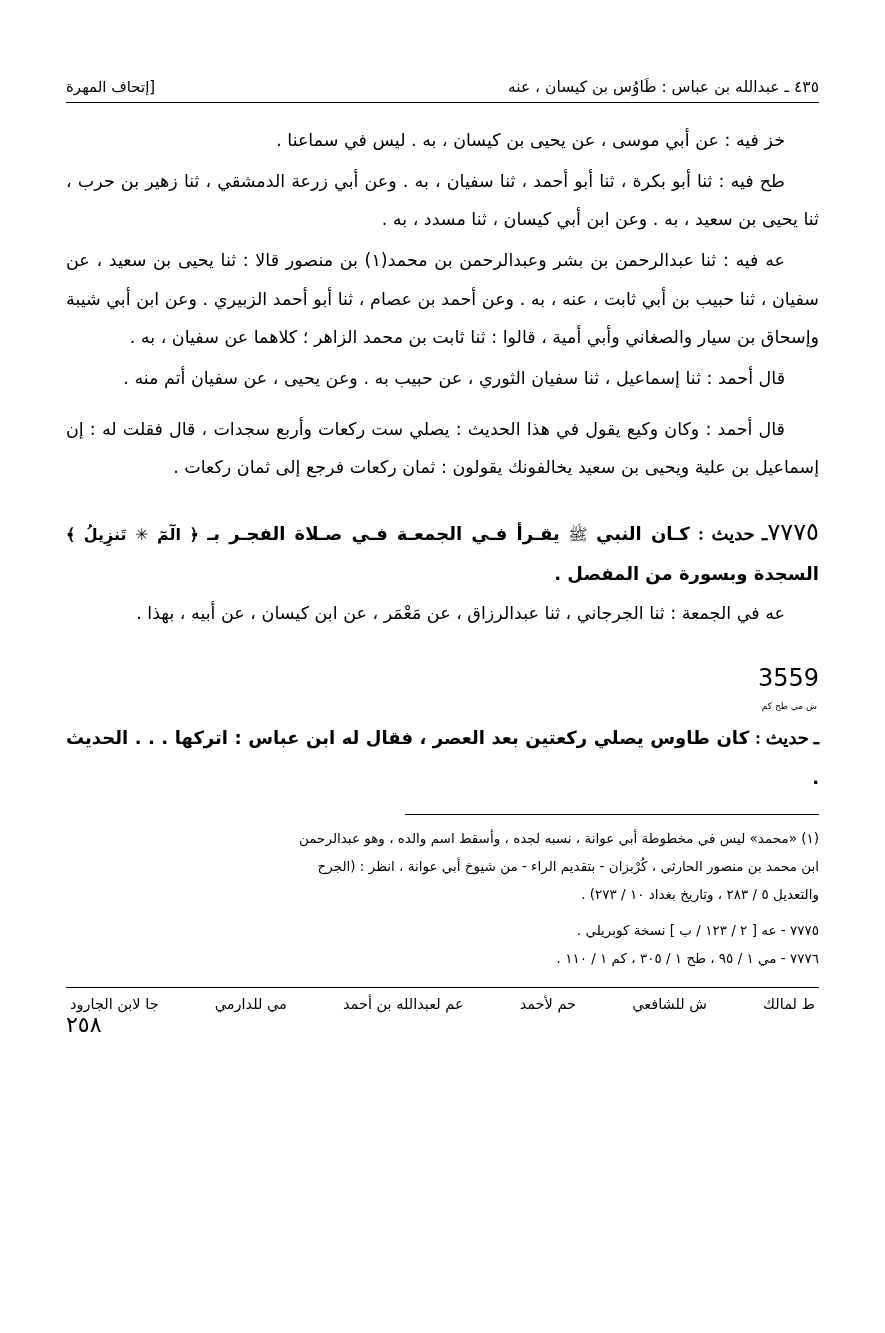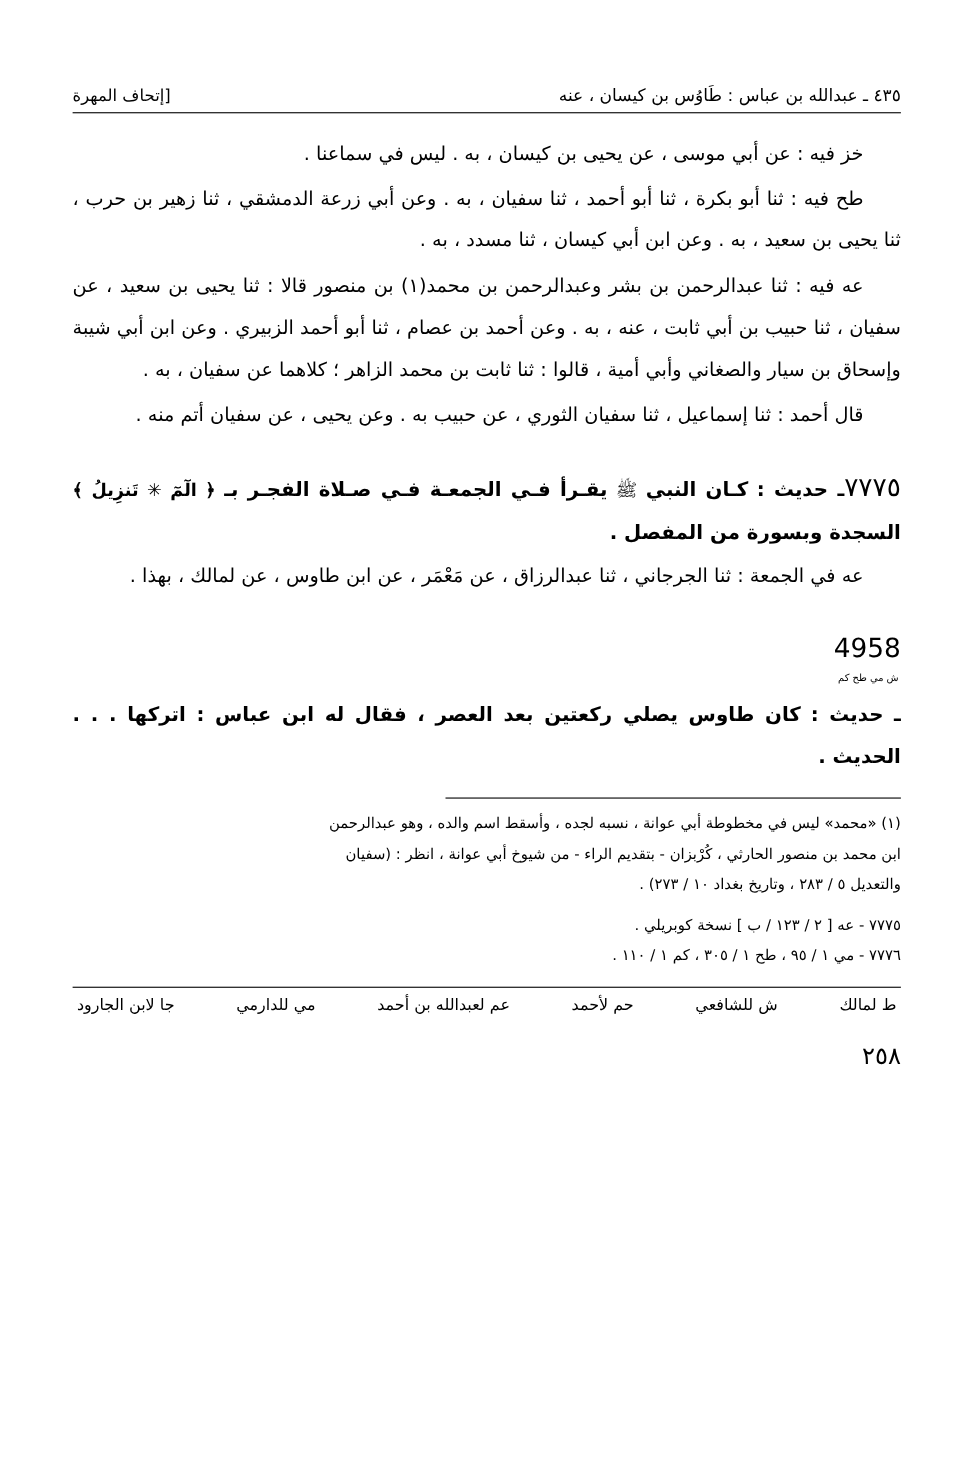--- a/index.html
+++ b/index.html
@@ -67,20 +67,21 @@
     text-align: justify;
   }
   .hadith-num {
     font-size: 24px;
     font-weight: normal;
     letter-spacing: 1px;
   }
   .hadith-label {
     font-weight: bold;
     font-size: 18px;
+    font-family: Liberation Serif, serif;
   }
   .hadith-body {
     font-weight: bold;
     font-size: 18px;
   }
   .ayah {
     font-size: 16px;
     font-weight: bold;
   }
   .tiny-note {
@@ -123,24 +124,23 @@
     display: flex;
     flex-direction: row;
     justify-content: space-between;
     font-size: 14.5px;
     padding: 0 4px;
   }
   .symbols .sym {
     white-space: nowrap;
   }
   .page-number {
-    text-align: right;
+    text-align: left;
     font-size: 22px;
     letter-spacing: 2px;
-    margin-top: 26px;
   }
 </style>
 </head>
 <body>
 
 <div class="page">
 
   <div class="header">
     <div class="hdr-right">٤٣٥ ـ عبدالله بن عباس : طَاوُس بن كيسان ، عنه</div>
     <div class="hdr-left">[إتحاف المهرة</div>
@@ -151,44 +151,45 @@
   <div class="body-text">
 
     <p class="para indent">خز فيه : عن أبي موسى ، عن يحيى بن كيسان ، به . ليس في سماعنا .</p>
 
     <p class="para indent">طح فيه : ثنا أبو بكرة ، ثنا أبو أحمد ، ثنا سفيان ، به . وعن أبي زرعة الدمشقي ، ثنا زهير بن حرب ، ثنا يحيى بن سعيد ، به . وعن ابن أبي كيسان ، ثنا مسدد ، به .</p>
 
     <p class="para indent">عه فيه : ثنا عبدالرحمن بن بشر وعبدالرحمن بن محمد(١) بن منصور قالا : ثنا يحيى بن سعيد ، عن سفيان ، ثنا حبيب بن أبي ثابت ، عنه ، به . وعن أحمد بن عصام ، ثنا أبو أحمد الزبيري . وعن ابن أبي شيبة وإسحاق بن سيار والصغاني وأبي أمية ، قالوا : ثنا ثابت بن محمد الزاهر ؛ كلاهما عن سفيان ، به .</p>
 
     <p class="para indent">قال أحمد : ثنا إسماعيل ، ثنا سفيان الثوري ، عن حبيب به . وعن يحيى ، عن سفيان أتم منه .</p>
 
+    <p class="para indent gap">قال أحمد : وكان وكيع يقول في هذا الحديث : يصلي ست ركعات وأربع سجدات ، قال فقلت له : إن إسماعيل بن علية ويحيى بن سعيد يخالفونك يقولون : ثمان ركعات فرجع إلى ثمان ركعات .</p>
 
     <p class="hadith-para">
       <span class="hadith-num">٧٧٧٥</span><span class="hadith-label">ـ حديث :</span>
       <span class="hadith-body">كـان النبي</span>
       <span class="sallam">ﷺ</span>
       <span class="hadith-body">يقـرأ فـي الجمعـة فـي صـلاة الفجـر بـ</span>
       <span class="ayah">﴿ الٓمٓ ✳ تَنزِيلُ ﴾</span>
       <span class="hadith-body">السجدة وبسورة من المفصل .</span>
     </p>
 
-    <p class="para indent">عه في الجمعة : ثنا الجرجاني ، ثنا عبدالرزاق ، عن مَعْمَر ، عن ابن طاوس ، عن لمالك ، بهذا .</p>
+    <p class="para indent">عه في الجمعة : ثنا الجرجاني ، ثنا عبدالرزاق ، عن مَعْمَر ، عن ابن كيسان ، عن أبيه ، بهذا .</p>
 
     <p class="hadith-para">
-      <span class="hadith-num"><span>4958</span><span class="tiny-note">ش مي طح كم</span></span><span class="hadith-label">ـ حديث :</span>
+      <span class="hadith-num"><span>3559</span><span class="tiny-note">ش مي طح كم</span></span><span class="hadith-label">ـ حديث :</span>
       <span class="hadith-body">كان طاوس يصلي ركعتين بعد العصر ، فقال له ابن عباس : اتركها . . . الحديث .</span>
     </p>
 
   </div>
 
   <div class="footnote-wrap">
     <hr class="fn-rule">
     <div class="footnotes">
       <p class="fn-line">(١) «محمد» ليس في مخطوطة أبي عوانة ، نسبه لجده ، وأسقط اسم والده ، وهو عبدالرحمن</p>
-      <p class="fn-line">ابن محمد بن منصور الحارثي ، كُرْبزان - بتقديم الراء - من شيوخ أبي عوانة ، انظر : (سفيان</p>
+      <p class="fn-line">ابن محمد بن منصور الحارثي ، كُرْبزان - بتقديم الراء - من شيوخ أبي عوانة ، انظر : (الجرح</p>
       <p class="fn-line">والتعديل ٥ / ٢٨٣ ، وتاريخ بغداد ١٠ / ٢٧٣) .</p>
       <p class="fn-line sep">٧٧٧٥ - عه [ ٢ / ١٢٣ / ب ] نسخة كوبريلي .</p>
       <p class="fn-line">٧٧٧٦ - مي ١ / ٩٥ ، طح ١ / ٣٠٥ ، كم ١ / ١١٠ .</p>
     </div>
   </div>
 
   <hr class="bottom-rule">
 
   <div class="symbols">
     <span class="sym">ط لمالك</span>

